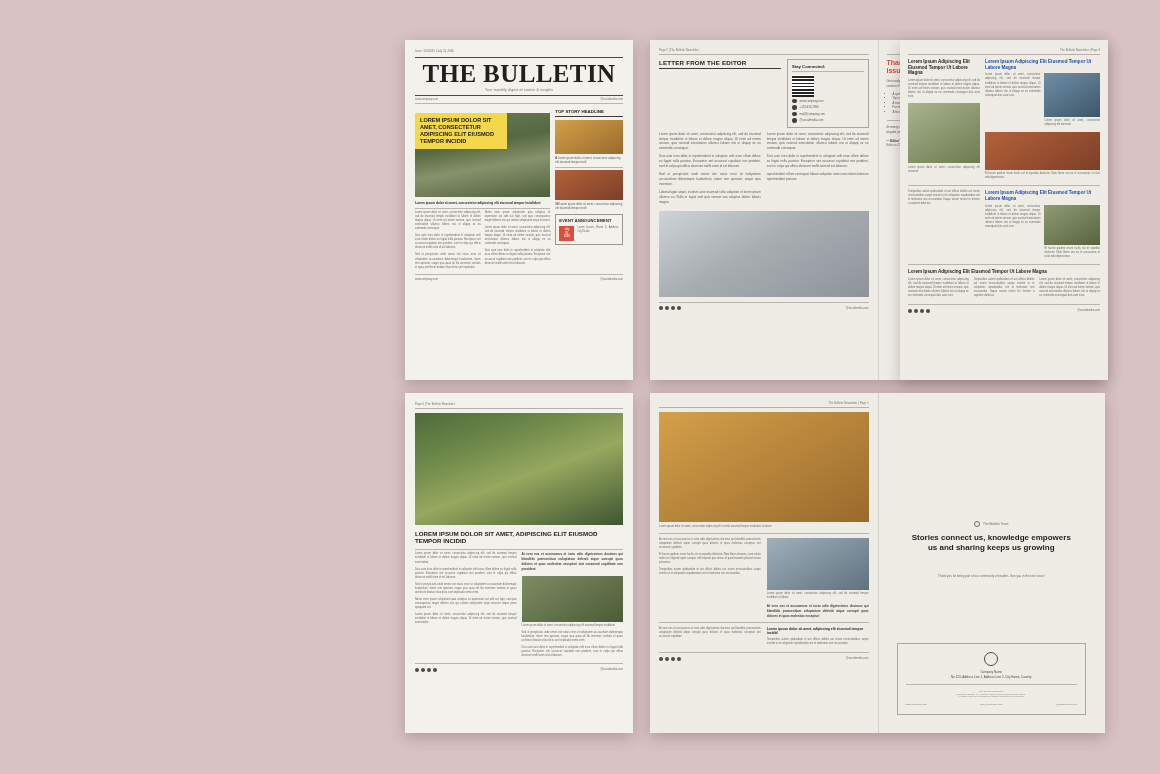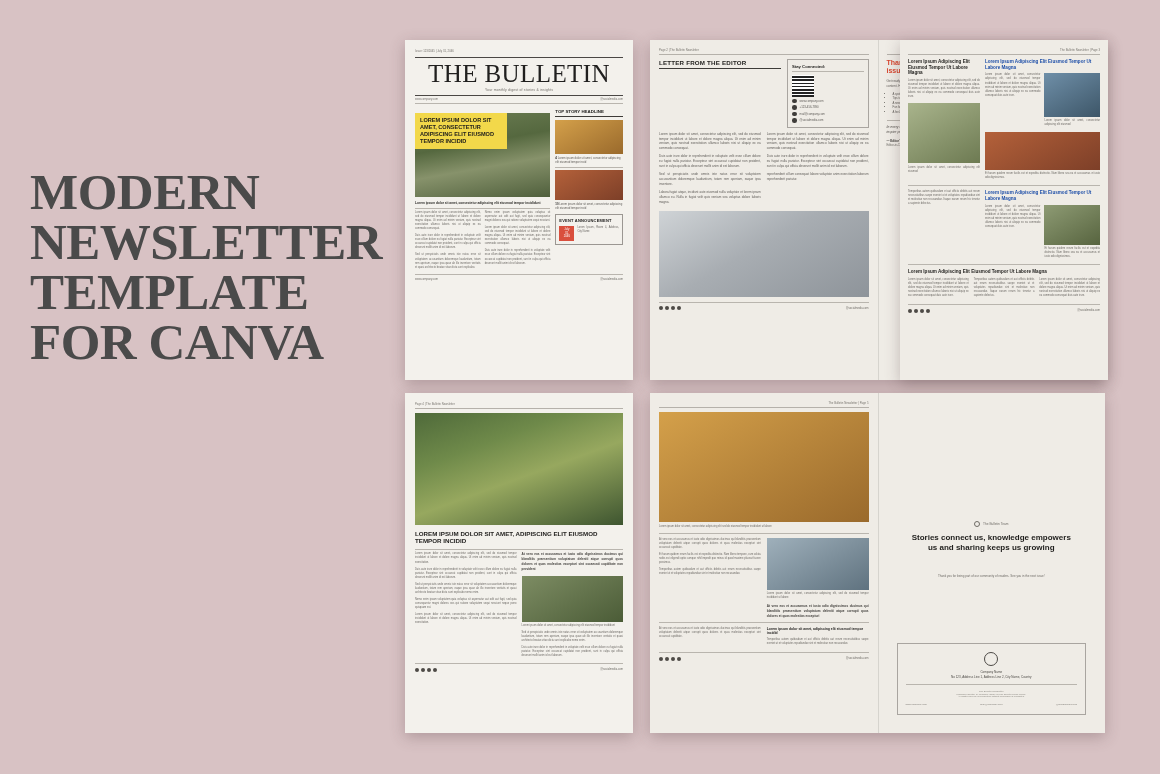--- a/index.html
+++ b/index.html
@@ -47,21 +47,21 @@
   .rule-dark { background:#4a4744; height:1px; width:100%; }
 
   .img { background:#8a9a7b; background-size:cover; }
 
   
   #page1 { left:405px; top:40px; width:228px; height:340px; }
   .p1pad { padding:9px 10px; }
   .p1-top { display:flex; justify-content:space-between; font-size:2.8px; color:#77746f; margin-bottom:4px;}
   .masthead {
     font-family:"Liberation Serif", serif;
-    font-weight:400;
+    font-weight:700;
     font-size:25px;
     text-align:center;
     letter-spacing:0.4px;
     color:#201f1e;
     line-height:1;
     margin:3px 0 2px;
   }
   .tagline { text-align:center; font-size:3.4px; color:#6f6c67; letter-spacing:0.2px; margin-bottom:3px;}
   .p1-meta { display:flex; justify-content:space-between; font-size:2.7px; color:#77746f; padding:2px 0; }
 
@@ -145,21 +145,20 @@
   .imgF { background:linear-gradient(150deg,#a9b48c,#6d7a52); }
   .imgG { background:linear-gradient(150deg,#8e9b74,#57643f); }
   .imgH { background:linear-gradient(150deg,#d4a04a,#9a6a2c); }
 </style>
 </head>
 <body>
 
 <div class="stage">
 
   <div class="promo">
-    <h1>MODERN NEWSLETTER TEMPLATE FOR CANVA</h1>
   </div>
 
   <div class="sheet" id="page1">
     <div class="p1pad">
       <div class="p1-top">
         <span>Issue: 123/2045  |  July 31, 2046</span>
       </div>
       <div class="rule-dark"></div>
       <div class="masthead">THE BULLETIN</div>
       <div class="tagline">Your monthly digest of stories &amp; insights</div>

